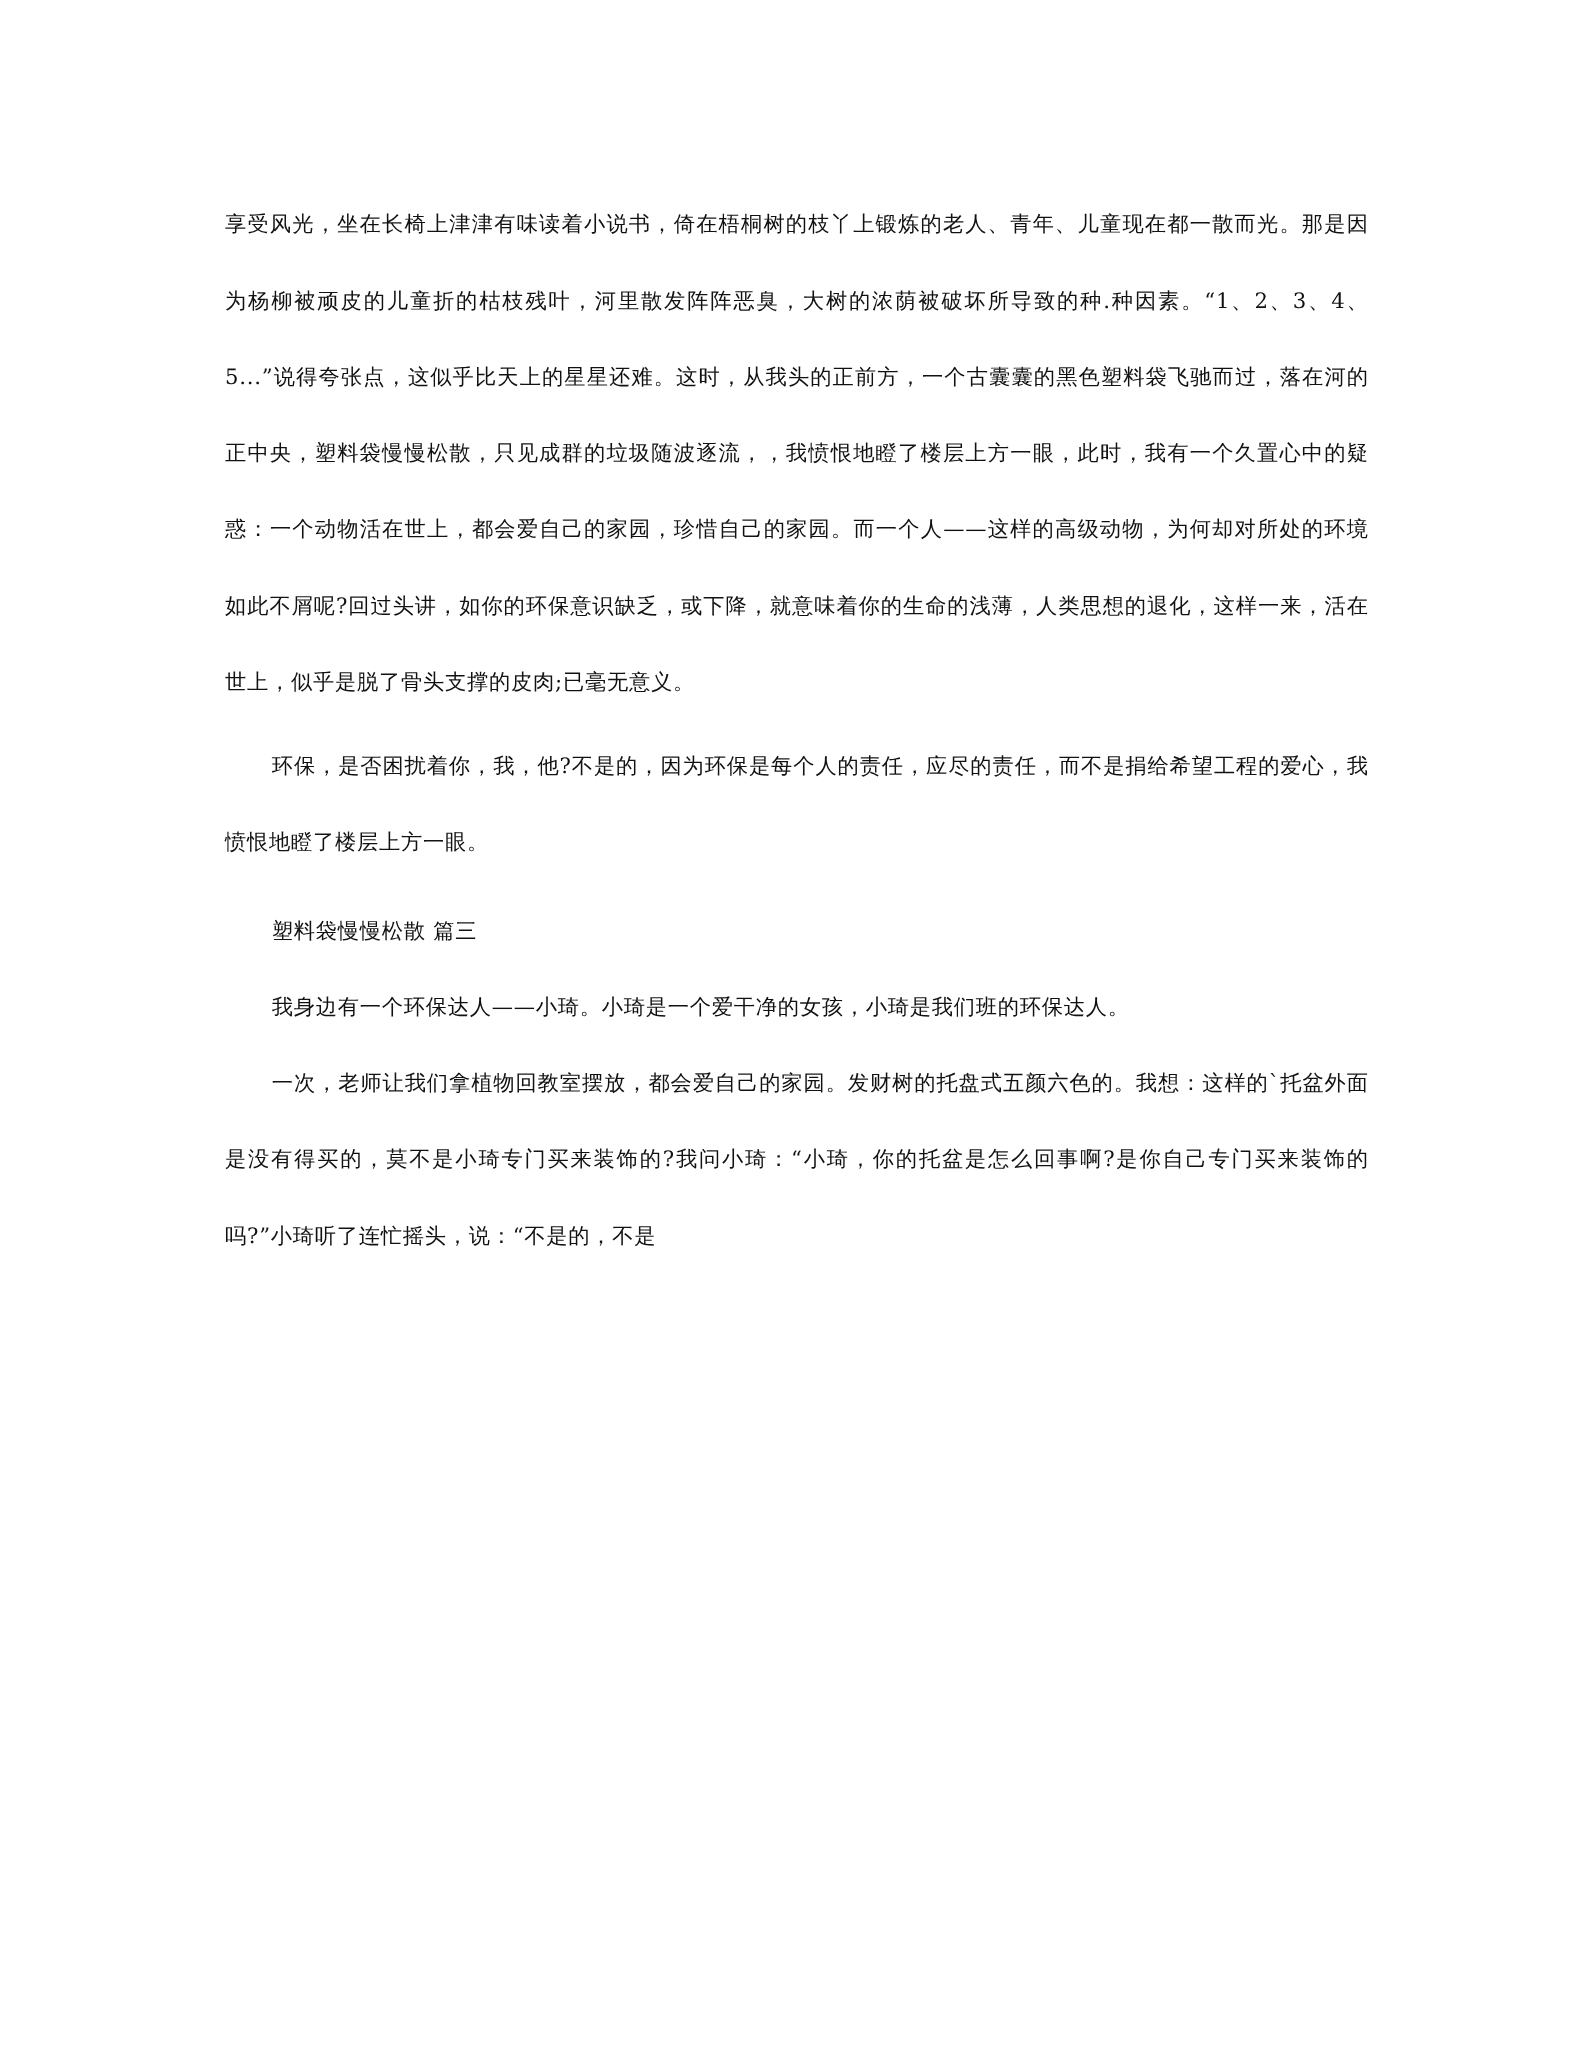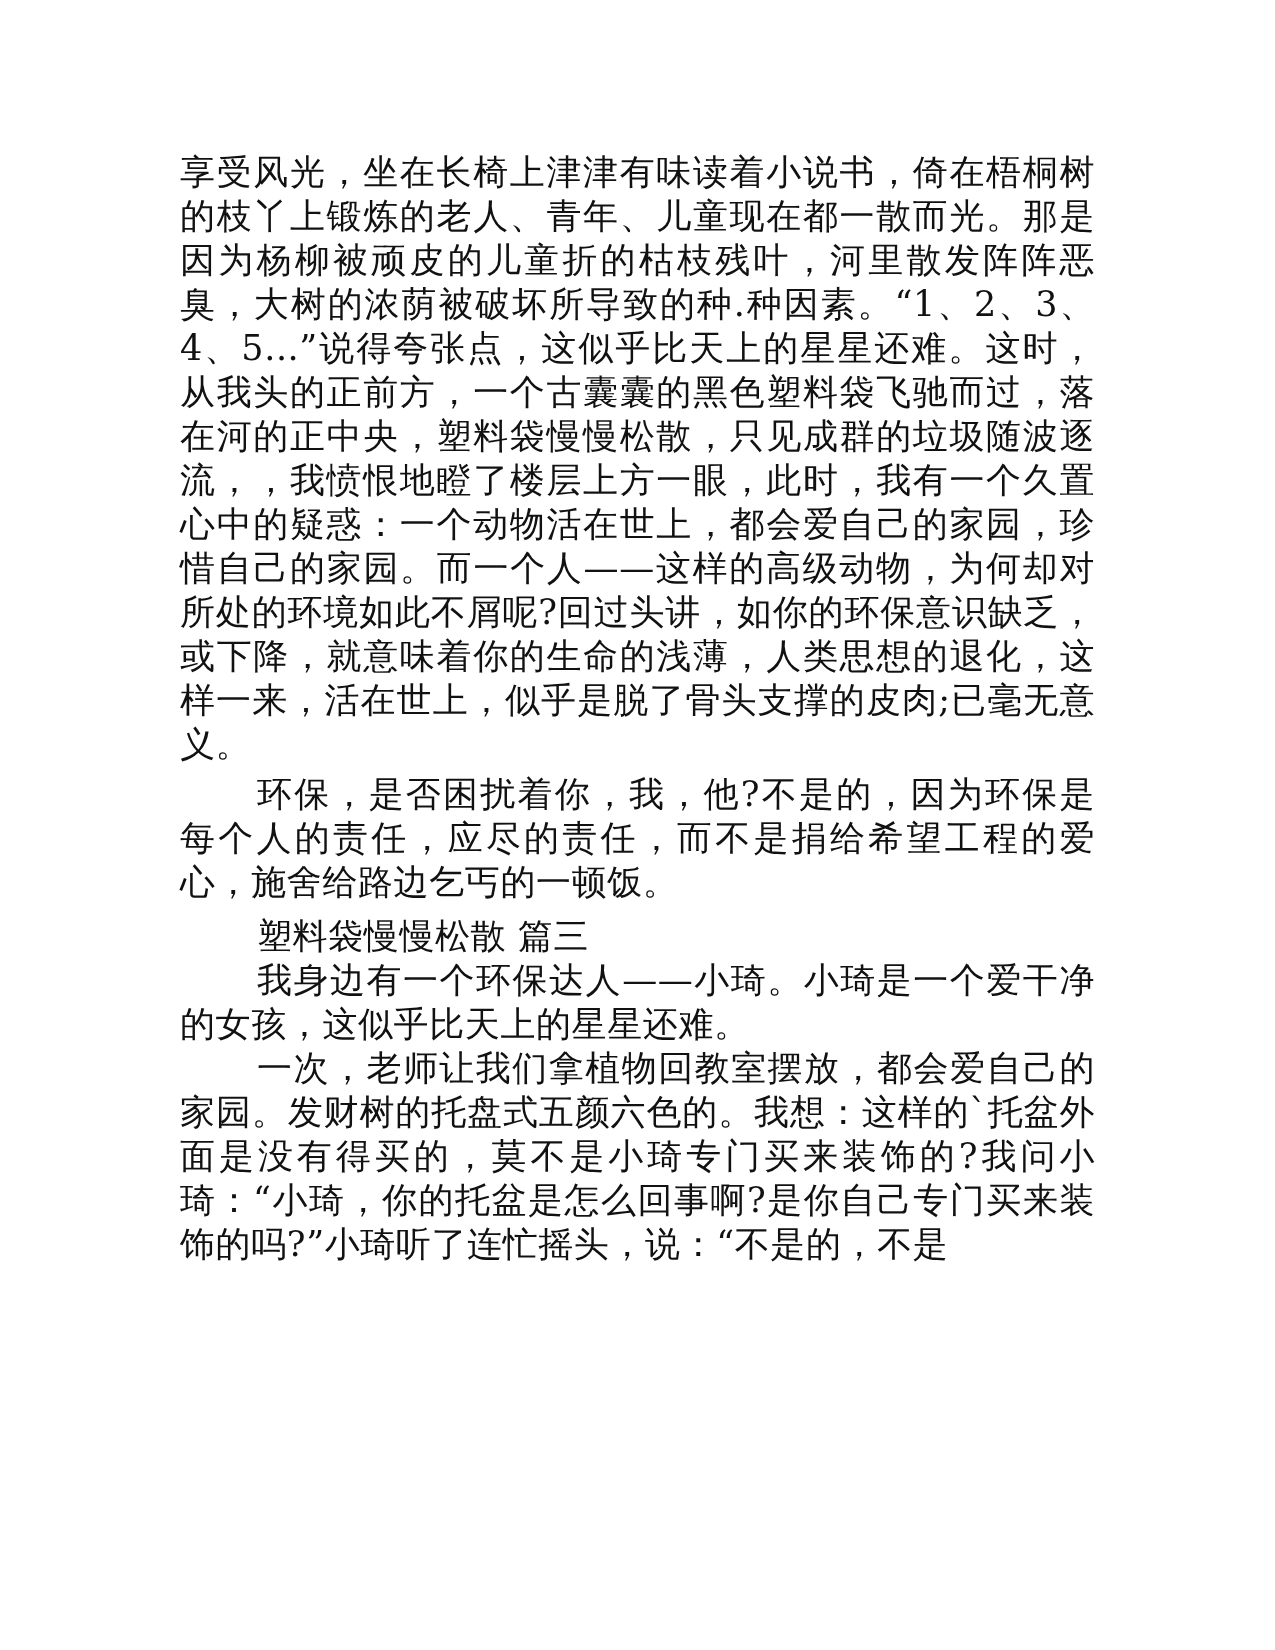--- a/index.html
+++ b/index.html
@@ -15,22 +15,22 @@
   }
   .page {
     position: relative;
     width: 1275px;
     height: 1650px;
     box-sizing: border-box;
     padding: 150px 180px 0 180px;
     background: #ffffff;
   }
   .doc-body {
-    font-size: 35px;
-    line-height: 44px;
+    font-size: 17px;
+    line-height: 61px;
     text-align: justify;
     text-justify: inter-ideograph;
     letter-spacing: 0.6px;
     color: #111111;
   }
   .para {
     margin: 0 0 0 0;
     text-indent: 0;
   }
   .para-indent {
@@ -51,24 +51,24 @@
 </head>
 <body>
 
 <div class="page">
   <div class="doc-body">
 
     <p class="para">享受风光，坐在长椅上津津有味读着小说书，倚在梧桐树的枝丫上锻炼的老人、青年、儿童现在都一散而光。那是因为杨柳被顽皮的儿童折的枯枝残叶，河里散发阵阵恶臭，大树的浓荫被破坏所导致的种.种因素。“1、2、3、4、5...”说得夸张点，这似乎比天上的星星还难。这时，从我头的正前方，一个古囊囊的黑色塑料袋飞驰而过，落在河的正中央，塑料袋慢慢松散，只见成群的垃圾随波逐流，，我愤恨地瞪了楼层上方一眼，此时，我有一个久置心中的疑惑：一个动物活在世上，都会爱自己的家园，珍惜自己的家园。而一个人——这样的高级动物，为何却对所处的环境如此不屑呢?回过头讲，如你的环保意识缺乏，或下降，就意味着你的生命的浅薄，人类思想的退化，这样一来，活在世上，似乎是脱了骨头支撑的皮肉;已毫无意义。</p>
 
     <div class="spacer-sm"></div>
 
-    <p class="para-indent">环保，是否困扰着你，我，他?不是的，因为环保是每个人的责任，应尽的责任，而不是捐给希望工程的爱心，施舍给路边乞丐的一顿饭。</p>
+    <p class="para-indent">环保，是否困扰着你，我，他?不是的，因为环保是每个人的责任，应尽的责任，而不是捐给希望工程的爱心，我愤恨地瞪了楼层上方一眼。</p>
 
     <div class="spacer-md"></div>
 
     <p class="heading-line">塑料袋慢慢松散 篇三</p>
 
-    <p class="para-indent">我身边有一个环保达人——小琦。小琦是一个爱干净的女孩，这似乎比天上的星星还难。</p>
+    <p class="para-indent">我身边有一个环保达人——小琦。小琦是一个爱干净的女孩，小琦是我们班的环保达人。</p>
 
     <p class="para-indent">一次，老师让我们拿植物回教室摆放，都会爱自己的家园。发财树的托盘式五颜六色的。我想：这样的`托盆外面是没有得买的，莫不是小琦专门买来装饰的?我问小琦：“小琦，你的托盆是怎么回事啊?是你自己专门买来装饰的吗?”小琦听了连忙摇头，说：“不是的，不是</p>
 
   </div>
 </div>
 
 </body></html>

